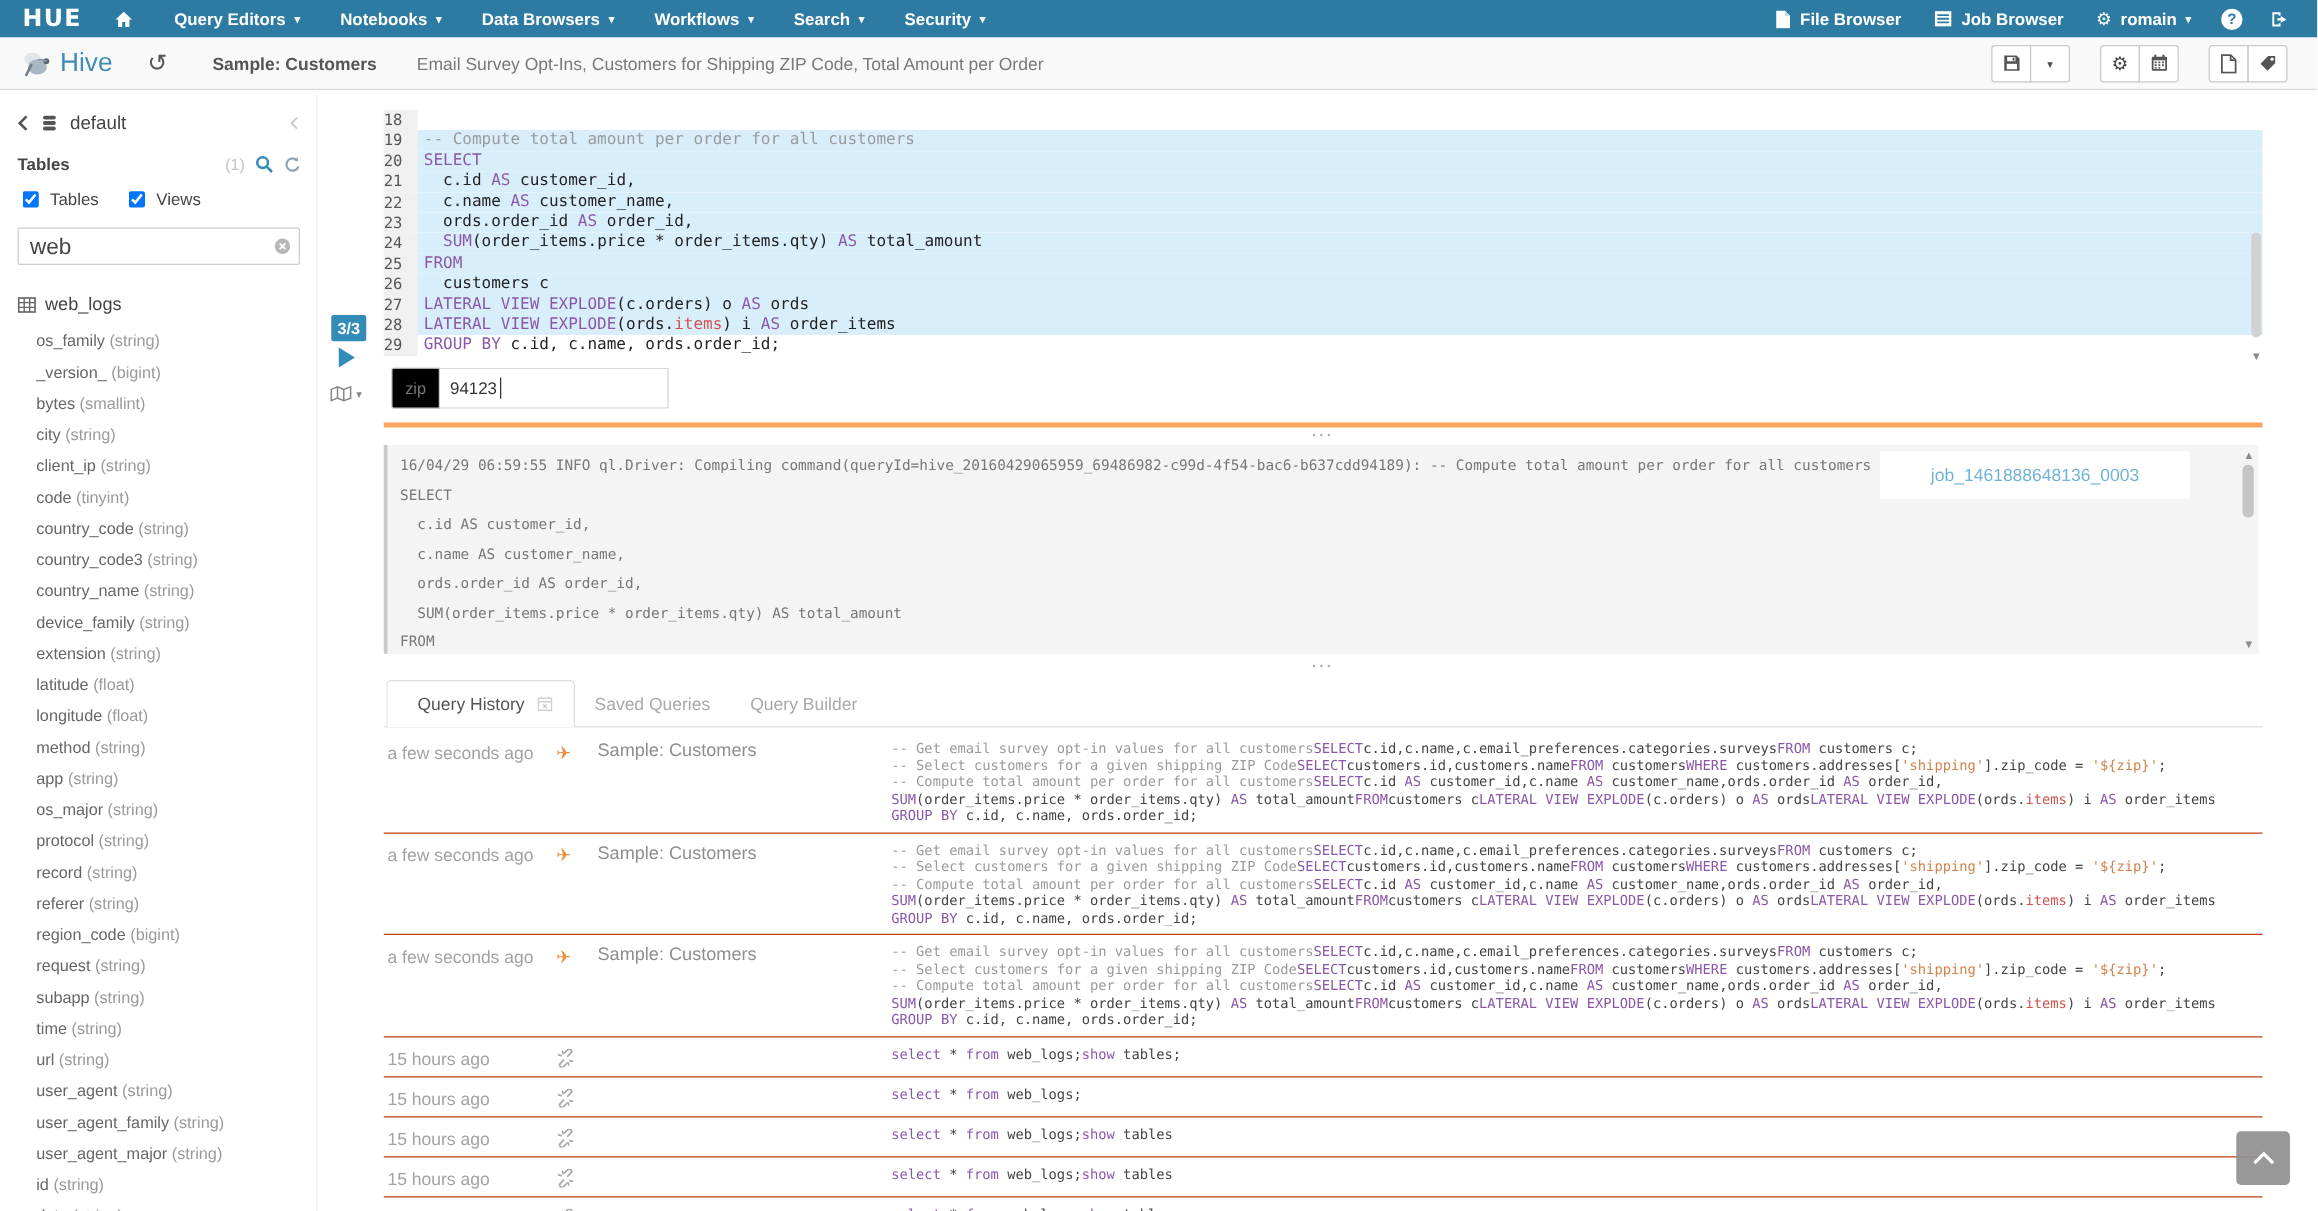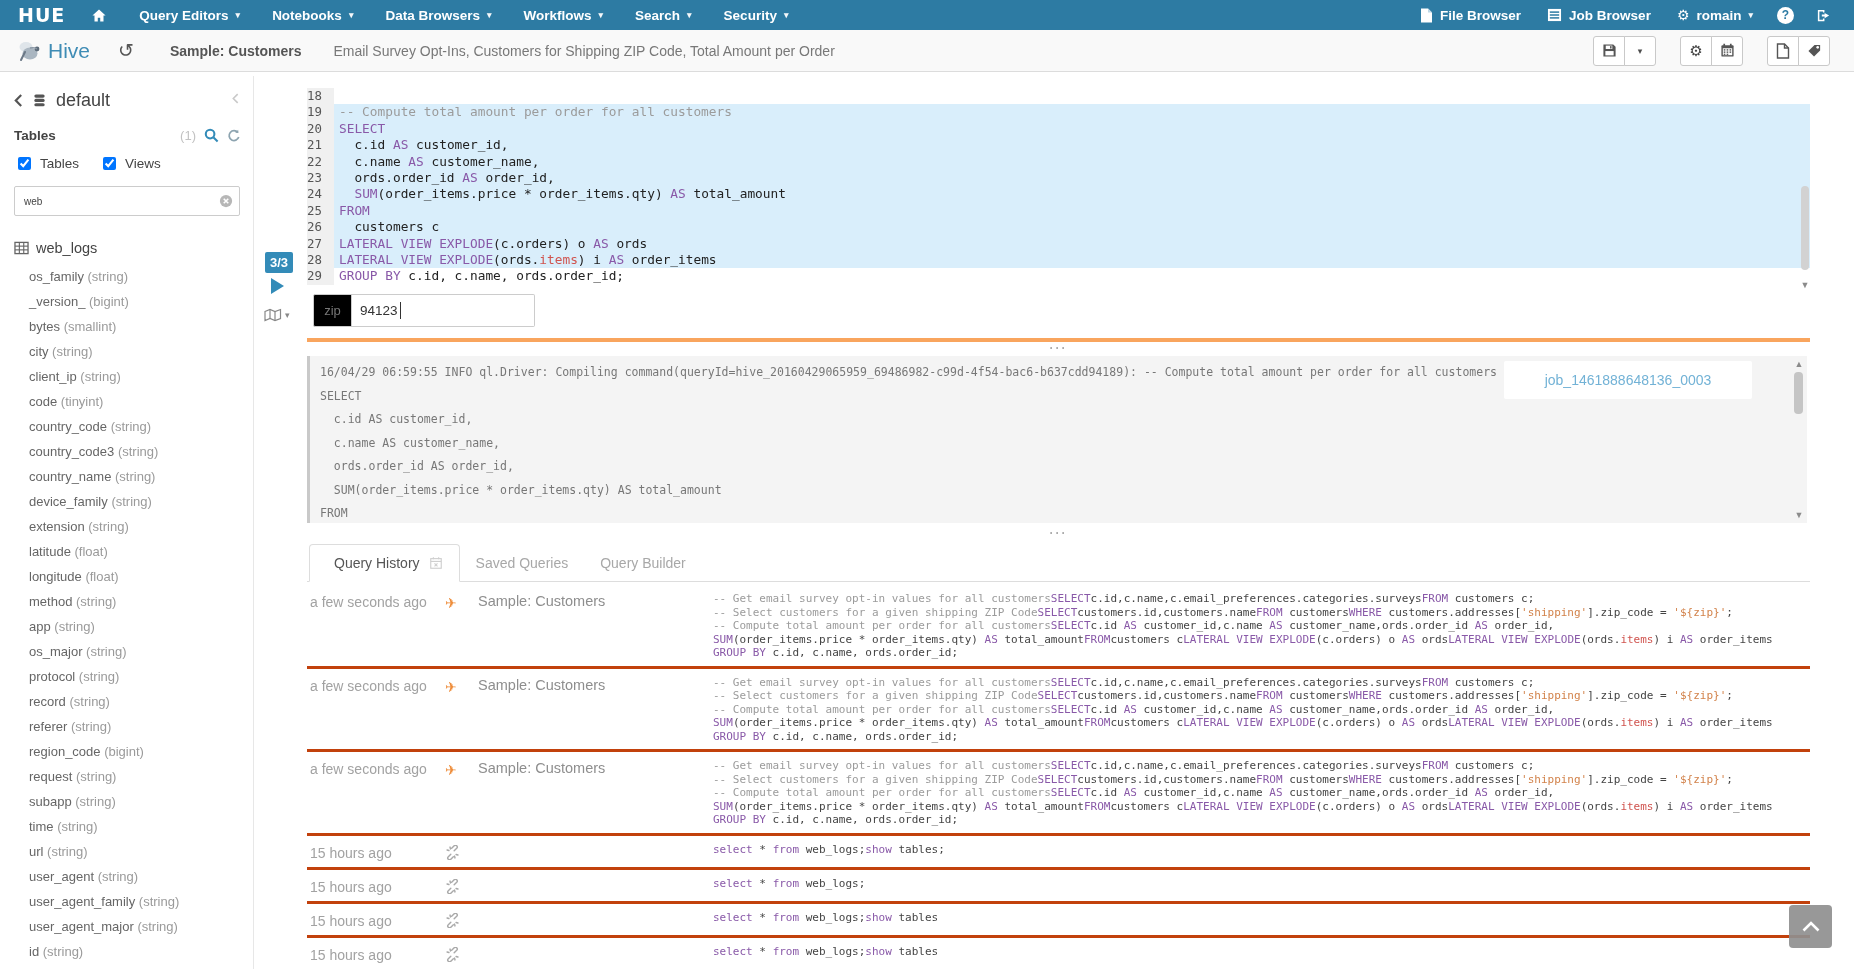--- a/index.html
+++ b/index.html
@@ -33,30 +33,30 @@
     justify-content:center;cursor:pointer;color:#444;box-sizing:border-box;}
   .btn-group .sbtn + .sbtn{margin-left:-1px;}
   .btn-group .sbtn:first-child{border-radius:3px 0 0 3px;}
   .btn-group .sbtn:last-child{border-radius:0 3px 3px 0;}
   .btn-group .sbtn:only-child{border-radius:3px;}
   .sbtn .caret{color:#444;}
 
   
   #sidebar{position:absolute;top:76px;left:0;width:254px;bottom:0;background:#fff;border-right:1px solid #e7e7e7;
     box-sizing:border-box;padding:14px 12px 0 14px;overflow:hidden;color:#555;}
-  .db-row{display:flex;align-items:center;gap:9px;font-size:18px;color:#444;position:relative;}
+  .db-row{display:flex;align-items:center;gap:9px;font-size:15px;color:#444;position:relative;}
   .collapse-chevron{position:absolute;right:2px;top:3px;}
   .tables-head{display:flex;align-items:center;margin-top:17px;}
   .tables-title{font-weight:bold;color:#444;font-size:13.5px;}
   .tables-meta{margin-left:auto;display:flex;align-items:center;gap:8px;}
   .tbl-count{color:#c2c2c2;font-size:13px;}
   .checks{display:flex;gap:20px;margin-top:11px;align-items:center;color:#444;font-size:13.5px;}
   .checks label{display:flex;gap:6px;align-items:center;cursor:pointer;}
   .search-wrap{margin-top:13px;position:relative;width:226px;}
-  .search-input{width:100%;height:30px;border:1px solid #ccc;border-radius:2px;padding:0 26px 0 9px;font-size:10px;
+  .search-input{width:100%;height:30px;border:1px solid #ccc;border-radius:2px;padding:0 26px 0 9px;font-size:18px;
     color:#444;box-sizing:border-box;outline:none;font-family:"Liberation Sans",sans-serif;}
   .clear-icon{position:absolute;right:7px;top:8px;cursor:pointer;}
   .table-row{margin-top:24px;display:flex;gap:7px;align-items:center;font-size:14.5px;color:#444;cursor:pointer;}
   #col-list{margin-top:8px;}
   .col-row{padding:5px 0 5px 15px;font-size:13px;color:#666;white-space:nowrap;cursor:pointer;}
   .col-type{color:#9a9a9a;}
 
   
   #main{position:absolute;left:254px;top:76px;right:0;bottom:0;background:#fff;overflow:hidden;}
 
@@ -100,21 +100,21 @@
     align-items:center;justify-content:center;border-radius:2px;}
   #job-link{color:#72b2d6;font-size:14px;cursor:pointer;}
   #log-scroll{position:absolute;left:1539px;top:284px;height:160px;width:12px;}
   .log-thumb{position:absolute;top:12px;height:42px;width:9px;left:1px;background:#c5c5c5;border-radius:4px;}
 
   #tabs{position:absolute;left:53px;top:467px;width:1503px;border-bottom:1px solid #ddd;display:flex;box-sizing:border-box;padding-left:2px;}
   .tab{padding:10px 16px;font-size:14px;color:#a8a8a8;cursor:pointer;position:relative;top:1px;display:flex;gap:9px;align-items:center;}
   .tab.active{background:#fff;border:1px solid #ddd;border-bottom:1px solid #fff;border-radius:4px 4px 0 0;color:#555;padding-left:24px;}
 
   #history{position:absolute;left:53px;top:509px;width:1503px;}
-  .h-row{display:flex;border-bottom:3px solid #c2410c;padding:7px 0 6px 3px;cursor:pointer;}
+  .h-row{display:flex;border-bottom:1px solid #c2410c;padding:7px 0 6px 3px;cursor:pointer;}
   .h-time{width:135px;color:#a2a2a2;font-size:14px;padding-top:2px;flex:none;}
   .h-icon{width:33px;padding-top:2px;flex:none;}
   .jet{color:#ee8d3b;font-size:14px;}
   .h-name{width:235px;color:#8e8e8e;font-size:14.5px;padding-top:1px;flex:none;}
   .h-query{flex:1;font-family:"DejaVu Sans Mono",monospace;font-size:11px;line-height:13.5px;color:#444;overflow:hidden;}
   .qline{white-space:pre;overflow:hidden;}
 
   #scroll-top{position:absolute;right:22px;bottom:21px;width:43px;height:43px;background:#909090;border-radius:4px;
     display:flex;align-items:center;justify-content:center;cursor:pointer;opacity:.92;}
 

